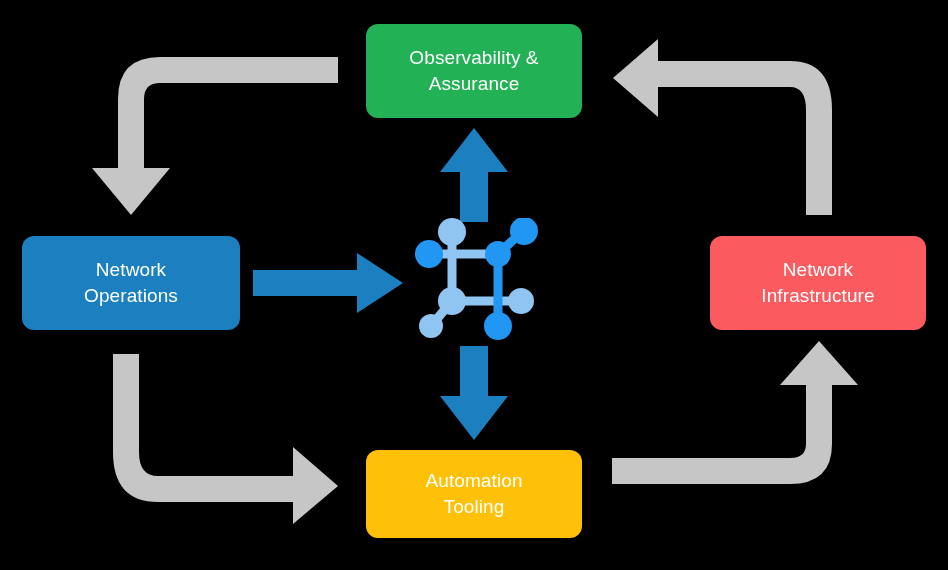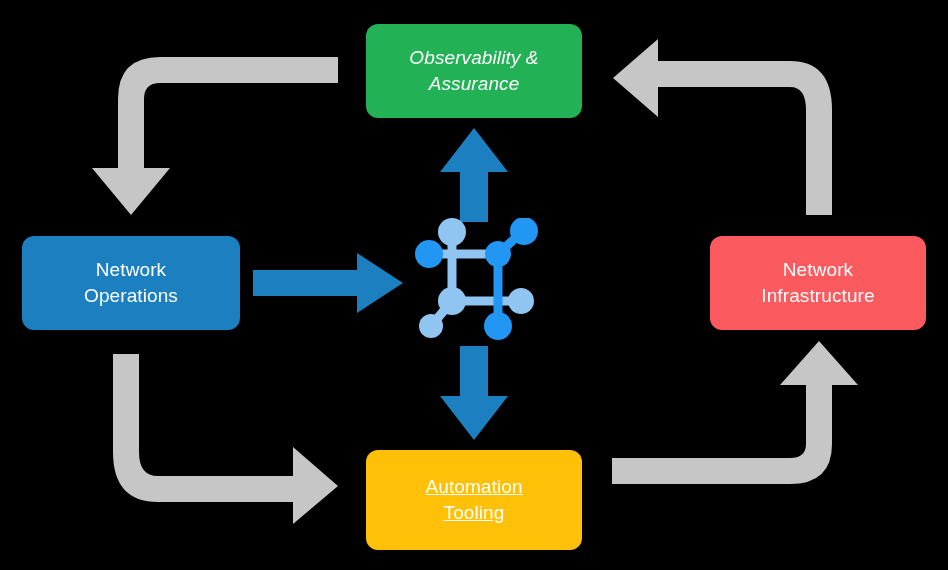--- a/index.html
+++ b/index.html
@@ -27,34 +27,32 @@
     line-height: 1.35;
     font-weight: 400;
     letter-spacing: 0.1px;
     box-sizing: border-box;
     padding: 6px 10px;
     white-space: pre-line;
   }
   #box-observability {
     left: 366px;  top: 24px;   width: 216px; height: 94px;
     background: #22b154;
-    font-style: italic;
   }
   #box-operations {
     left: 22px;   top: 236px;  width: 218px; height: 94px;
     background: #1b7fc0;
   }
   #box-infrastructure {
     left: 710px;  top: 236px;  width: 216px; height: 94px;
     background: #fb5a5f;
   }
   #box-automation {
-    left: 366px;  top: 450px;  width: 216px; height: 100px;
+    left: 366px;  top: 450px;  width: 216px; height: 88px;
     background: #ffc107;
-    text-decoration: underline;
   }
   .svg-layer {
     position: absolute;
     left: 0; top: 0;
     width: 948px;
     height: 570px;
     pointer-events: none;
   }
   #center-icon {
     position: absolute;

